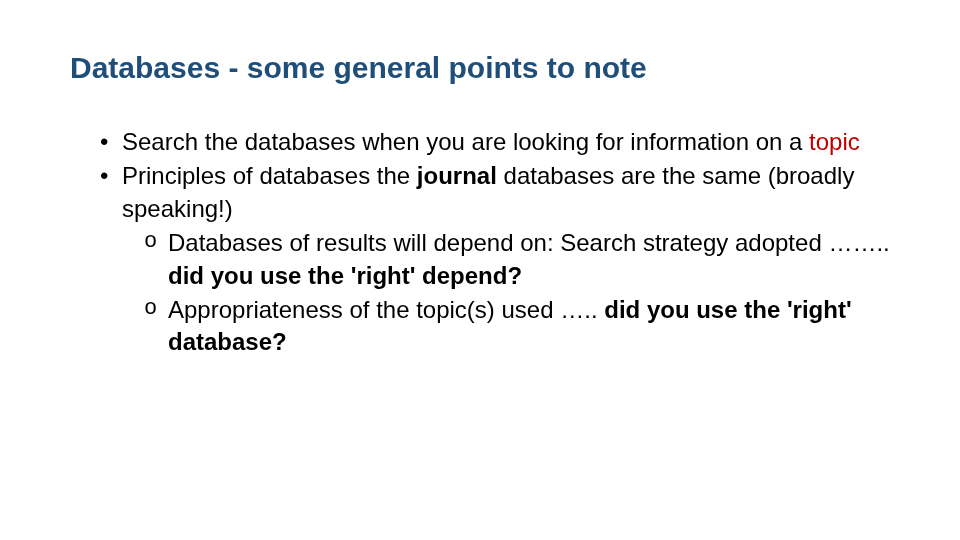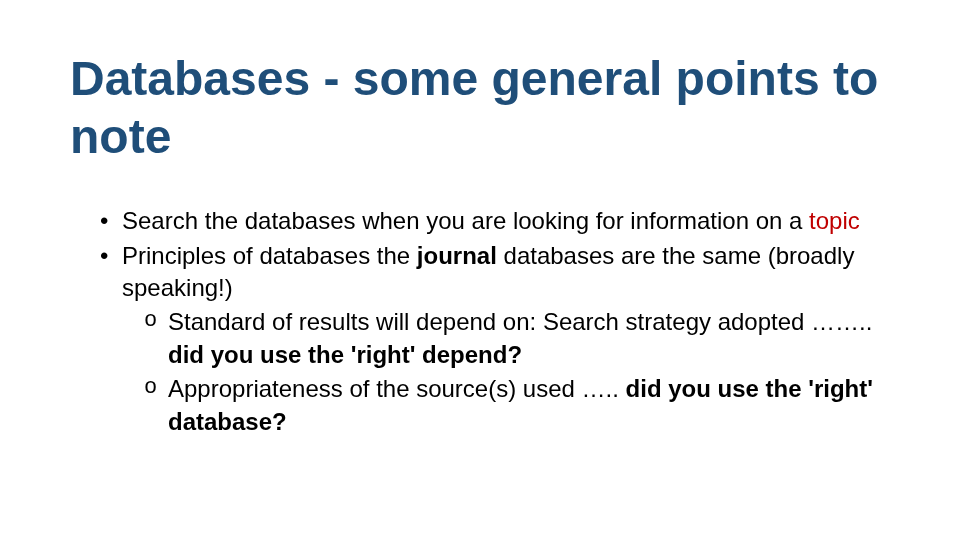--- a/index.html
+++ b/index.html
@@ -11,21 +11,21 @@
     font-family: Arial, Helvetica, sans-serif;
     color: #000000;
   }
   .slide {
     box-sizing: border-box;
     width: 960px;
     height: 540px;
     padding: 50px 70px 40px 70px;
   }
   .title {
-    font-size: 48px;
+    font-size: 30px;
     font-weight: bold;
     color: #1f4e79;
     margin: 0 0 40px 0;
     line-height: 1.2;
   }
   ul.bullets {
     list-style: none;
     margin: 0;
     padding: 0 0 0 30px;
     font-size: 24px;
@@ -71,21 +71,21 @@
   <h1 class="title">Databases - some general points to note</h1>
 
   <ul class="bullets">
     <li>
       <span>Search the databases when you are looking for information on a </span><span class="topic">topic</span>
     </li>
     <li>
       <span>Principles of databases the </span><span class="bold">journal</span><span> databases are the same (broadly speaking!)</span>
       <ul class="sub">
         <li>
-          <span>Standard of results will depend on: Search strategy adopted …….. </span><span class="bold">did you use the 'right' depend?</span>
+          <span>Databases of results will depend on: Search strategy adopted …….. </span><span class="bold">did you use the 'right' depend?</span>
         </li>
         <li>
-          <span> Appropriateness of the source(s) used ….. </span><span class="bold">did you use the 'right' database?</span>
+          <span> Appropriateness of the topic(s) used ….. </span><span class="bold">did you use the 'right' database?</span>
         </li>
       </ul>
     </li>
   </ul>
 </div>
 
 </body></html>

